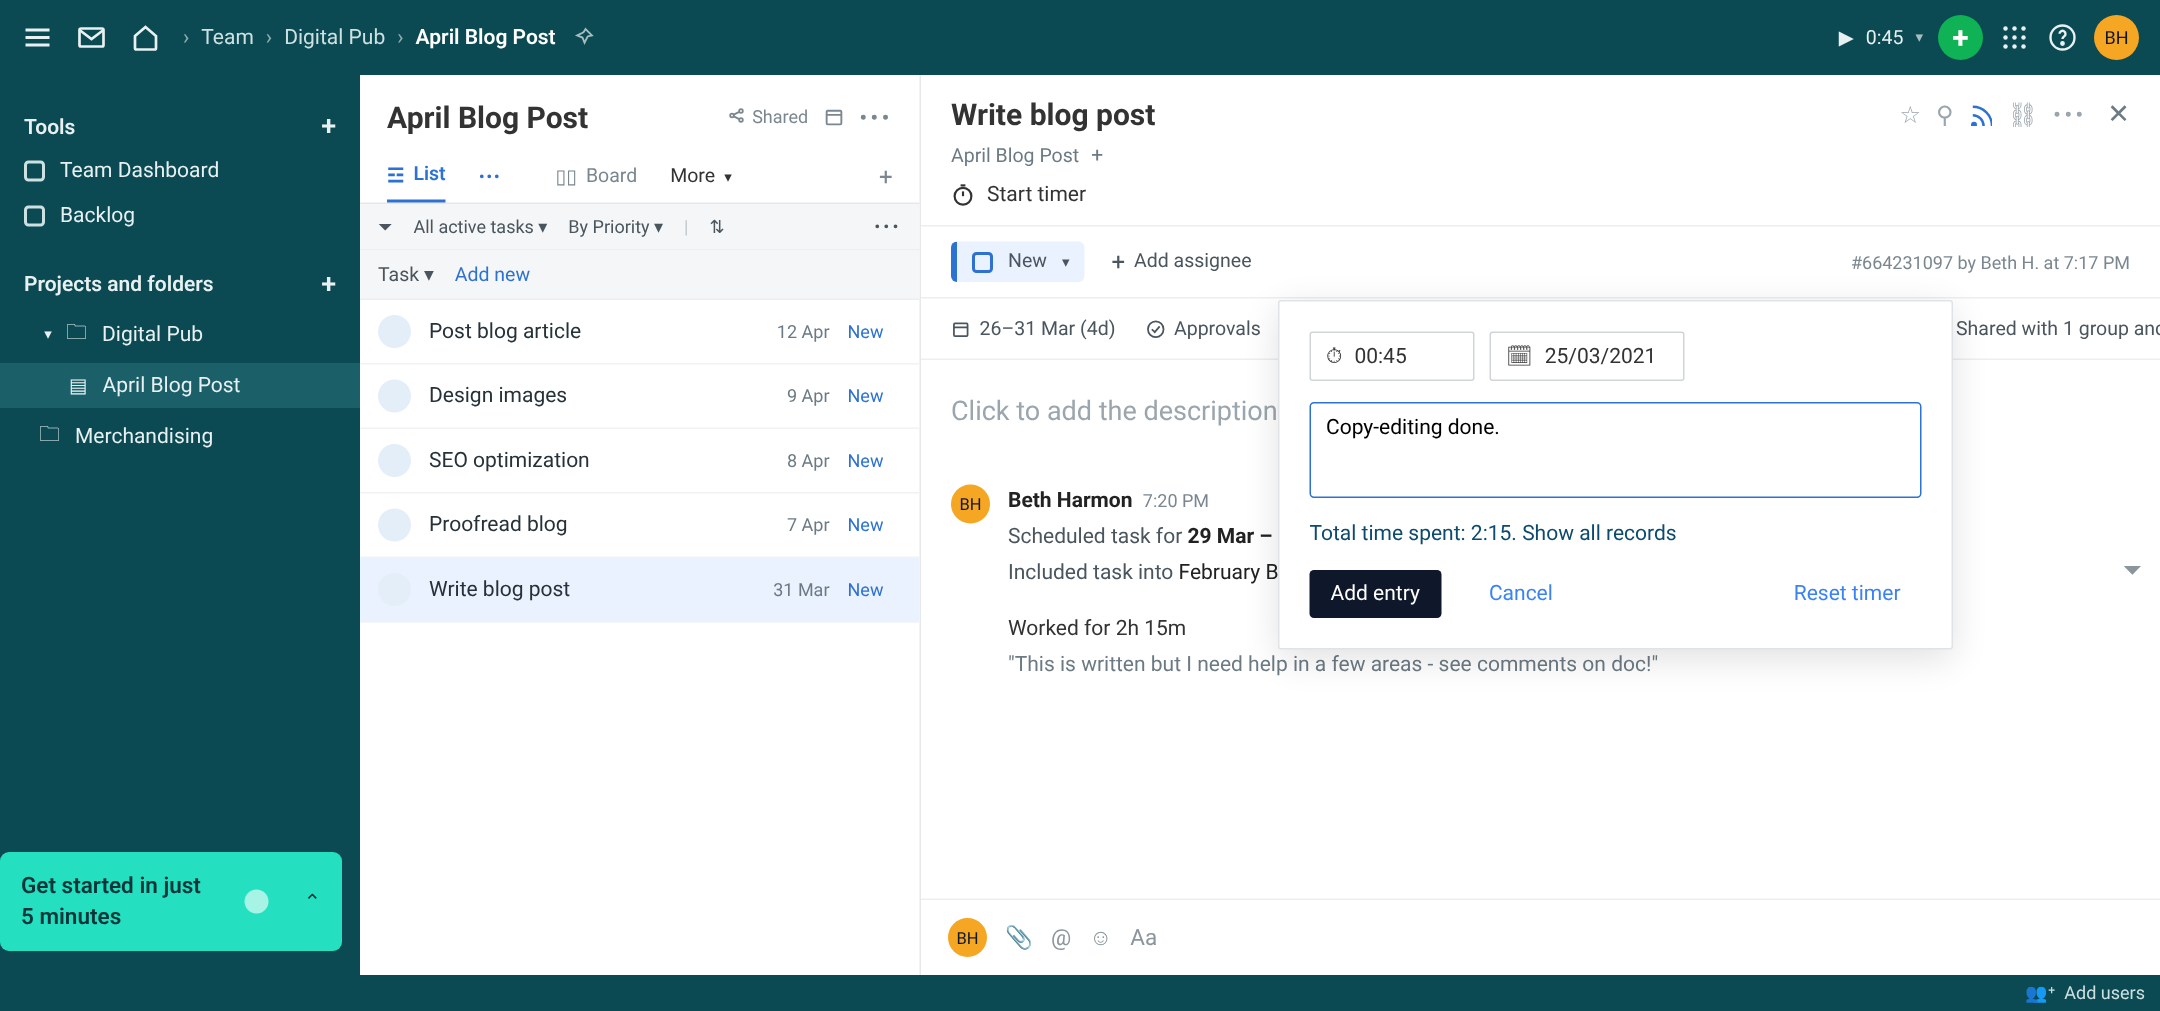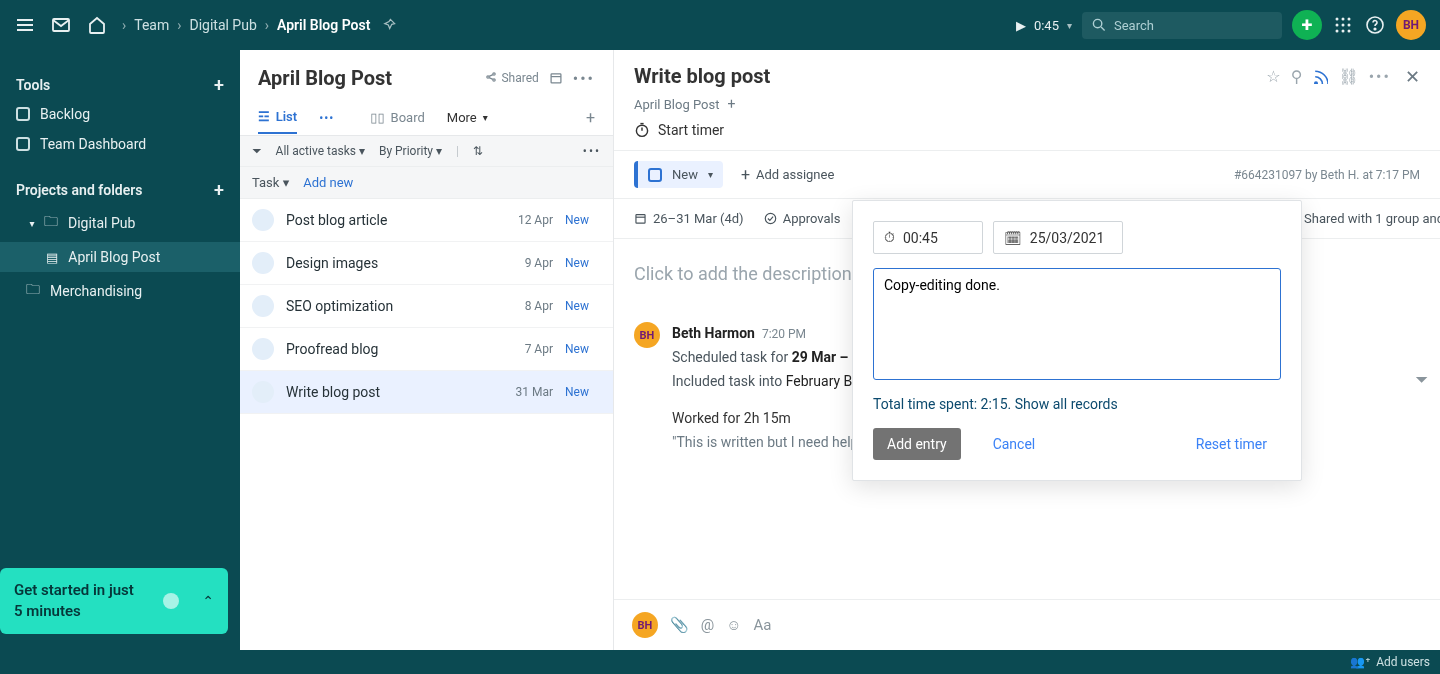--- a/index.html
+++ b/index.html
@@ -9,21 +9,21 @@
 .tb-left{display:flex;align-items:center;gap:14px}
 .ic{display:inline-flex;align-items:center;justify-content:center;width:22px;height:22px}
 .bc-sep{opacity:.6}
 .bc{display:flex;align-items:center;gap:8px;font-size:14px}
 .bc .bold{font-weight:600;color:#fff}
 .bc .faded{color:#cde0e2}
 .tb-right{margin-left:auto;display:flex;align-items:center;gap:10px}
 .timer{display:flex;align-items:center;gap:8px;font-size:13px}
 .search{display:flex;align-items:center;background:#1e5a61;border-radius:4px;padding:6px 10px;gap:8px;width:200px;color:#aecfd3;font-size:13px}
 .addbtn{width:30px;height:30px;border-radius:50%;background:#0fb254;display:flex;align-items:center;justify-content:center;color:#fff;font-size:20px;font-weight:700}
-.avatar{width:30px;height:30px;border-radius:50%;background:#f5a623;color:#701a75;display:flex;align-items:center;justify-content:center;font-size:12px;font-weight:700}
+.avatar{width:30px;height:30px;border-radius:50%;background:#f5a623;color:#0f172a;display:flex;align-items:center;justify-content:center;font-size:12px;font-weight:400}
 .avatar.sm{width:26px;height:26px;font-size:11px}
 
 .main{flex:1;display:flex;min-height:0}
 .sidebar{width:240px;background:#0b4a52;color:#e8f0f1;display:flex;flex-direction:column;padding-top:14px;position:relative}
 .sb-section{padding:10px 16px 4px;display:flex;justify-content:space-between;align-items:center;font-weight:600;font-size:14px}
 .sb-item{display:flex;align-items:center;gap:10px;padding:7px 16px;font-size:14px;cursor:pointer}
 .sb-item .sq{width:14px;height:14px;border:2px solid #cde0e2;border-radius:3px}
 .sb-item.indent1{padding-left:26px}
 .sb-item.indent2{padding-left:46px}
 .sb-item.selected{background:#1b6069}
@@ -69,25 +69,25 @@
 .activity .txts{font-size:14px;color:#4a555d;line-height:1.7}
 .activity .name{font-weight:700;color:#222}
 .commentbar{margin-top:auto;padding:12px 18px;border-top:1px solid #eceeef;display:flex;align-items:center;gap:12px}
 .cinput{flex:1;border:1px solid #e0e3e6;border-radius:4px;padding:8px 12px;font-size:14px;color:#9aa5ad}
 .cr-icons{display:flex;gap:12px;color:#8a959c;font-size:15px}
 .filter-rt{position:absolute;right:12px;top:320px;color:#8a959c}
 
 .pop{position:absolute;top:200px;left:852px;width:450px;background:#fff;border:1px solid #e0e3e6;box-shadow:0 6px 24px rgba(0,0,0,.12);border-radius:2px;padding:20px}
 .pop .row{display:flex;gap:10px;margin-bottom:14px}
 .ibox{flex:1;display:flex;align-items:center;gap:8px;border:1px solid #d0d5d9;border-radius:2px;padding:7px 10px;font-size:14px}
-.ta{width:100%;height:112px;border:1px solid #2d72d2;border-radius:3px;padding:8px 10px;font-size:14px;resize:none;font-family:inherit}
+.ta{width:100%;height:64px;border:1px solid #2d72d2;border-radius:3px;padding:8px 10px;font-size:14px;resize:none;font-family:inherit}
 .tt{font-size:14px;color:#0c4a6e;margin:12px 0 16px}
 .btnrow{display:flex;align-items:center;gap:18px}
 .btn{padding:8px 14px;border-radius:3px;font-size:14px;cursor:pointer;border:none;background:none}
-.btn.primary{background:#737373;color:#fff}
+.btn.primary{background:#0f172a;color:#fff}
 .btn.link{color:#3b82f6}
 .btn.right{margin-left:auto}
 
 .footer{height:24px;background:#0b4a52;display:flex;align-items:center;justify-content:flex-end;padding:0 10px;color:#cde0e2;font-size:12px;gap:6px}
 svg{display:block}
 .tb-ic{color:#e8f0f1}
 </style>
 </head>
 <body>
 
@@ -124,29 +124,20 @@
           </svg>
         </span>
     </div>
   </div>
   <div class="tb-right">
     <div class="timer">
       <span>▶</span>
       <span>0:45</span>
       <span style="font-size:10px;opacity:.7">▾</span>
     </div>
-    <div class="search">
-      <span>
-          <svg width="14" height="14" viewBox="0 0 20 20" fill="none" stroke="currentColor" stroke-width="2">
-            <circle cx="8" cy="8" r="6"></circle>
-            <line x1="13" y1="13" x2="18" y2="18"></line>
-          </svg>
-        </span>
-      <span>Search</span>
-    </div>
     <div class="addbtn">+</div>
     <span class="ic tb-ic">
         <svg width="18" height="18" viewBox="0 0 18 18" fill="currentColor">
           <circle cx="3" cy="3" r="1.5"></circle>
           <circle cx="9" cy="3" r="1.5"></circle>
           <circle cx="15" cy="3" r="1.5"></circle>
           <circle cx="3" cy="9" r="1.5"></circle>
           <circle cx="9" cy="9" r="1.5"></circle>
           <circle cx="15" cy="9" r="1.5"></circle>
           <circle cx="3" cy="15" r="1.5"></circle>
@@ -167,25 +158,25 @@
 
 <div class="main">
 
   <div class="sidebar">
     <div class="sb-section">
       <span>Tools</span>
       <span style="font-size:18px">+</span>
     </div>
     <div class="sb-item">
         <span class="sq"></span>
-        <span>Backlog</span>
+        <span>Team Dashboard</span>
       </div>
     <div class="sb-item">
         <span class="sq"></span>
-        <span>Team Dashboard</span>
+        <span>Backlog</span>
       </div>
 
     <div class="sb-section" style="margin-top:10px">
       <span>Projects and folders</span>
       <span style="font-size:18px">+</span>
     </div>
     <div class="sb-item indent1">
         <span class="sb-chev">▾</span>
         <span>🗀</span>
         <span>Digital Pub</span>

